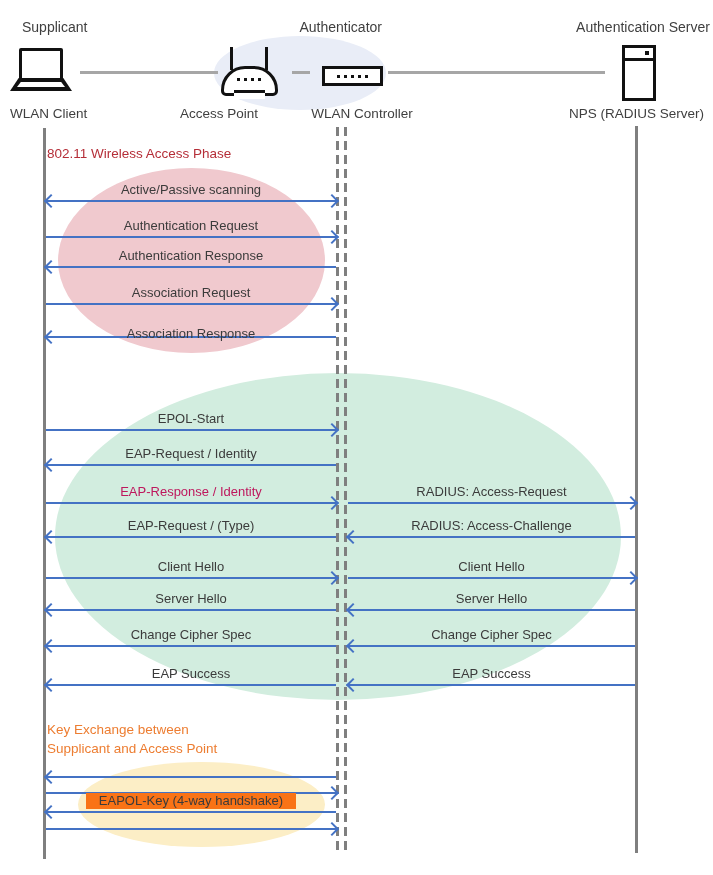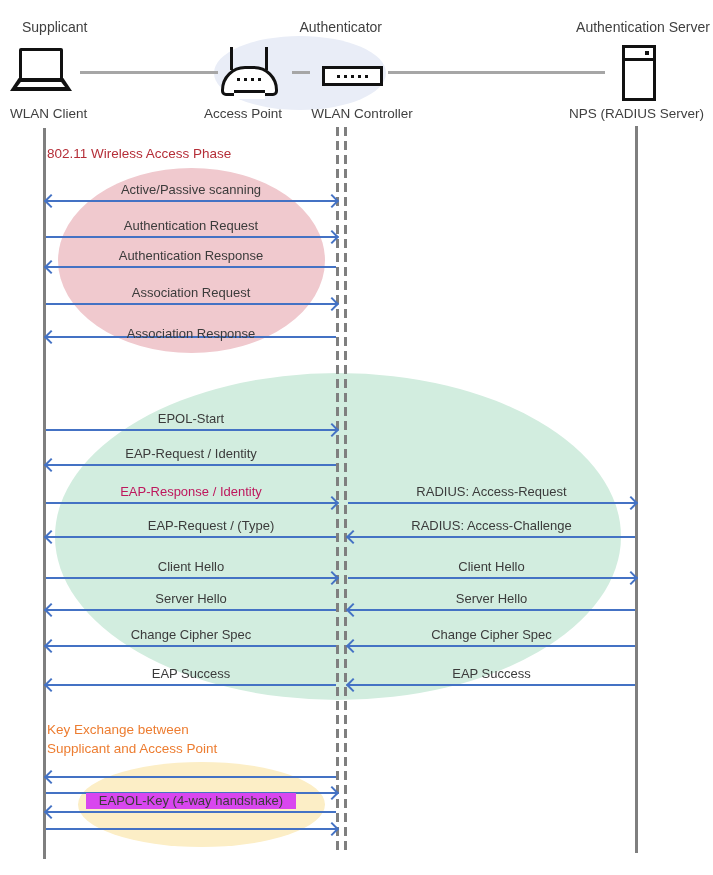--- a/index.html
+++ b/index.html
@@ -13,21 +13,21 @@
             background:repeating-linear-gradient(to bottom,#7F7F7F 0 9px,transparent 9px 14px);}
   
   .role-label{position:absolute;top:19px;font-size:14px;color:#3F3F3F;z-index:2;margin-left:9px;}
   .dev-label{position:absolute;top:106px;font-size:13.5px;color:#3F3F3F;z-index:2;}
   .conn{position:absolute;top:71px;height:3px;z-index:1;}
   
   .phase-title{position:absolute;left:47px;width:290px;text-align:left;font-size:13.5px;z-index:3;}
   
   .m-line{position:absolute;height:2px;z-index:2;}
   .m-label{position:absolute;text-align:center;font-size:13px;z-index:3;line-height:16px;}
-  .m-label .boxed-in{background:#d946ef;padding:0 13px;display:inline-block;}
+  .m-label .boxed-in{background:#f97316;padding:0 13px;display:inline-block;}
   .chev{position:absolute;width:8px;height:8px;border:0 solid;z-index:3;}
   .chev.r{border-top-width:2.5px;border-right-width:2.5px;transform:rotate(45deg);}
   .chev.l{border-top-width:2.5px;border-left-width:2.5px;transform:rotate(-45deg);}
   
   .icon{position:absolute;z-index:2;}
   .laptop{left:10px;top:48px;width:62px;height:45px;}
   .lap-screen{position:absolute;left:9px;top:0;width:38px;height:27px;border:3.5px solid #111;background:#fff;border-radius:2px;}
   .lap-base{position:absolute;left:0;top:30px;width:62px;height:13px;background:#111;
             clip-path:polygon(14% 0,86% 0,100% 100%,0 100%);}
   .lap-base-in{position:absolute;left:7px;top:4px;width:48px;height:5px;background:#fff;
@@ -89,21 +89,21 @@
     <div class="srv-top">
       <div class="srv-led"></div>
     </div>
   </div>
 
   <div class="conn" style="left: 80px; width: 138px; background-color: rgb(166, 166, 166);"></div>
   <div class="conn" style="left: 292px; width: 18px; background-color: rgb(166, 166, 166);"></div>
   <div class="conn" style="left: 388px; width: 217px; background-color: rgb(166, 166, 166);"></div>
 
   <div class="dev-label" style="left:10px;">WLAN Client</div>
-  <div class="dev-label" style="left:188px;width:110px;text-align:center;">Access Point</div>
+  <div class="dev-label" style="left:180px;width:110px;">Access Point</div>
   <div class="dev-label" style="left:307px;width:110px;text-align:center;">WLAN Controller</div>
   <div class="dev-label" style="left:560px;width:153px;text-align:center;">NPS (RADIUS Server)</div>
 
   <div class="lifeline" style="left: 43px; top: 128px; height: 731px; background-color: rgb(127, 127, 127);"></div>
   <div class="dashline" style="left:336px;top:127px;height:725px;"></div>
   <div class="dashline" style="left:344px;top:127px;height:725px;"></div>
   <div class="lifeline" style="left: 635px; top: 126px; height: 727px; background-color: rgb(127, 127, 127);"></div>
 
   <div class="phase-title" style="top: 146px; color: rgb(181, 46, 56);">802.11 Wireless Access Phase</div>
   <div class="phase-title" style="top: 722px; color: rgb(237, 125, 49);">Key Exchange between</div>
@@ -133,21 +133,21 @@
       <span class="chev l" style="left: 46px; top: 460px; border-color: rgb(68, 114, 196);"></span>
       <div class="m-label" style="left: 46px; top: 446px; width: 290px; color: rgb(59, 59, 59);"><span>EAP-Request / Identity</span></div>
       <div class="m-line" style="left: 46px; top: 502px; width: 290px; background: rgb(68, 114, 196);"></div>
       <span class="chev r" style="left: 327px; top: 498px; border-color: rgb(68, 114, 196);"></span>
       <div class="m-label" style="left: 46px; top: 484px; width: 290px; color: #be185d;"><span>EAP-Response / Identity</span></div>
       <div class="m-line" style="left: 348px; top: 502px; width: 287px; background: rgb(68, 114, 196);"></div>
       <span class="chev r" style="left: 626px; top: 498px; border-color: rgb(68, 114, 196);"></span>
       <div class="m-label" style="left: 348px; top: 484px; width: 287px; color: rgb(59, 59, 59);"><span>RADIUS: Access-Request</span></div>
       <div class="m-line" style="left: 46px; top: 536px; width: 290px; background: rgb(68, 114, 196);"></div>
       <span class="chev l" style="left: 46px; top: 532px; border-color: rgb(68, 114, 196);"></span>
-      <div class="m-label" style="left: 46px; top: 518px; width: 290px; color: rgb(59, 59, 59); padding-left: 20px;"><span>EAP-Request / (Type)</span></div>
+      <div class="m-label" style="left: 46px; top: 518px; width: 290px; color: rgb(59, 59, 59);"><span>EAP-Request / (Type)</span></div>
       <div class="m-line" style="left: 348px; top: 536px; width: 287px; background: rgb(68, 114, 196);"></div>
       <span class="chev l" style="left: 348px; top: 532px; border-color: rgb(68, 114, 196);"></span>
       <div class="m-label" style="left: 348px; top: 518px; width: 287px; color: rgb(59, 59, 59);"><span>RADIUS: Access-Challenge</span></div>
       <div class="m-line" style="left: 46px; top: 577px; width: 290px; background: rgb(68, 114, 196);"></div>
       <span class="chev r" style="left: 327px; top: 573px; border-color: rgb(68, 114, 196);"></span>
       <div class="m-label" style="left: 46px; top: 559px; width: 290px; color: rgb(59, 59, 59);"><span>Client Hello</span></div>
       <div class="m-line" style="left: 348px; top: 577px; width: 287px; background: rgb(68, 114, 196);"></div>
       <span class="chev r" style="left: 626px; top: 573px; border-color: rgb(68, 114, 196);"></span>
       <div class="m-label" style="left: 348px; top: 559px; width: 287px; color: rgb(59, 59, 59);"><span>Client Hello</span></div>
       <div class="m-line" style="left: 46px; top: 609px; width: 290px; background: rgb(68, 114, 196);"></div>

